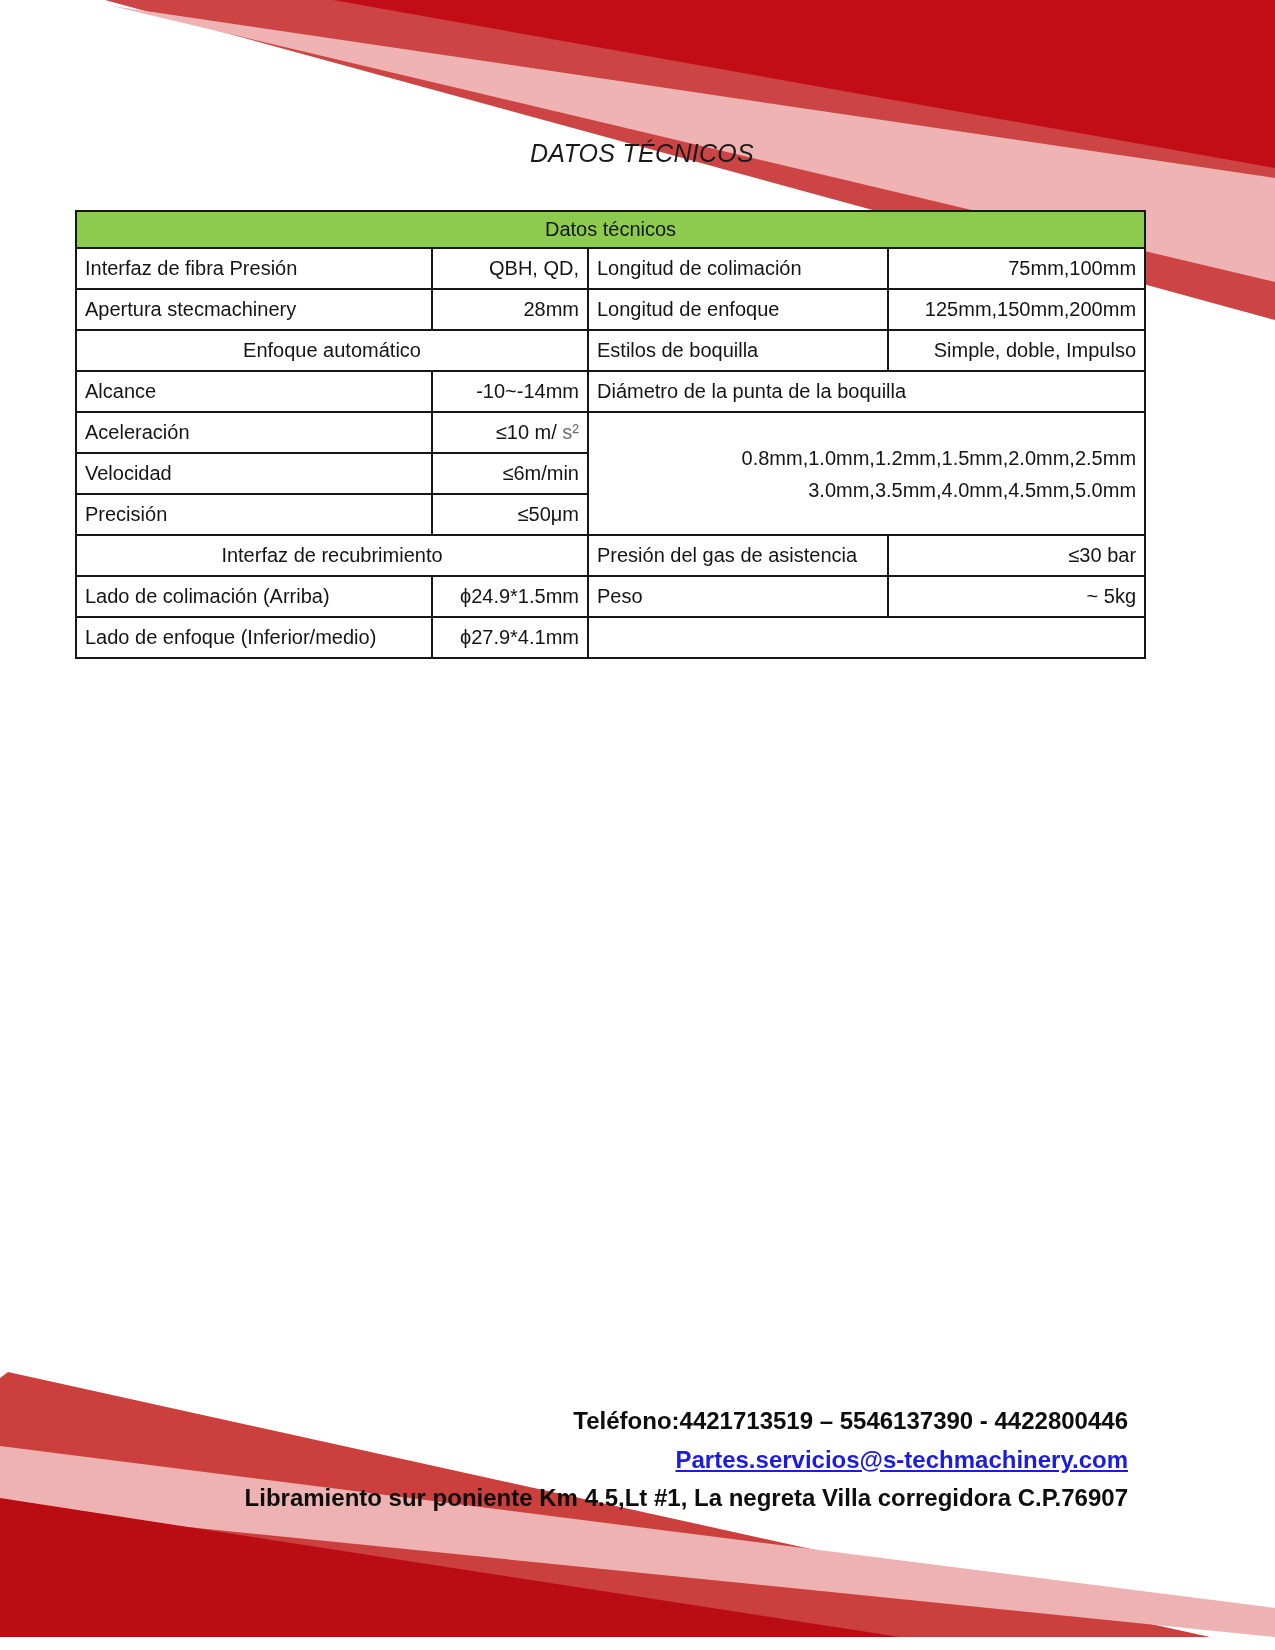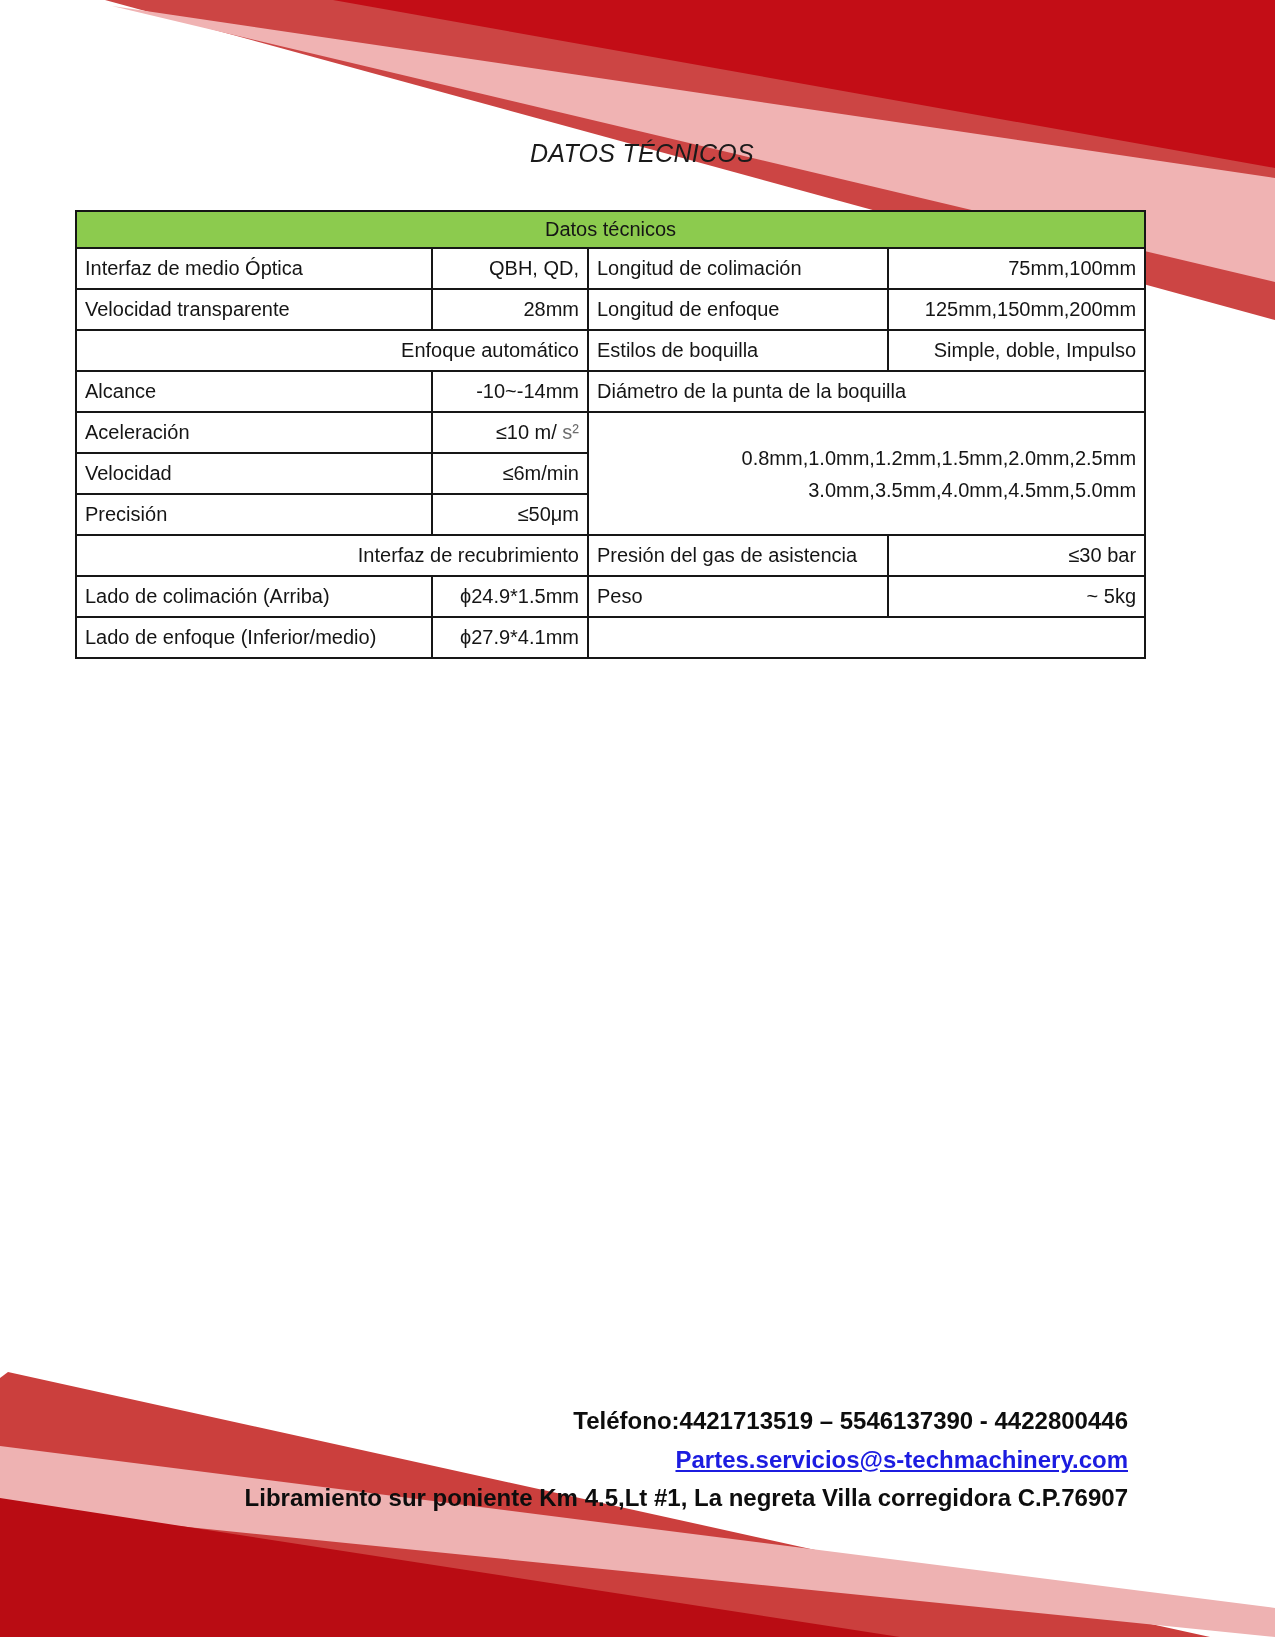--- a/index.html
+++ b/index.html
@@ -45,21 +45,21 @@
   table.specs td{
     border:2px solid #161616;
     background:#ffffff;
     height:39px;
     padding:0 8px;
     overflow:hidden;white-space:nowrap;
     vertical-align:middle;
   }
   table.specs tr.hdr td{height:35px;background:var(--green-header);text-align:center;font-size:20px;}
   td.lg{background:var(--green-light);}
-  td.center{text-align:right;}
+  td.center{text-align:center;}
   td.val-r{text-align:right;padding-right:4px;}
   td.val-l{text-align:right;padding-left:12px;}
   td.lab{padding-left:8px;}
   td.lab3{padding-left:9px;margin-top:24px;}
   td.diam-values{text-align:right;padding-right:58px;line-height:32px;margin-top:26px;}
   td.empty{border:none;background:transparent;}
   .sup-grey{color:var(--grey-sup);text-align:center;}
   
   .footer{
     position:absolute;top:1402px;right:147px;z-index:6;
@@ -85,27 +85,27 @@
     <col style="width:356px">
       <col style="width:156px">
       <col style="width:300px">
       <col style="width:257px">
   </colgroup>
   <tbody>
       <tr class="hdr">
     <td colspan="4">Datos técnicos</td>
   </tr>
   <tr>
-    <td class="lg lab">Interfaz de medio Óptica</td>
+    <td class="lg lab">Interfaz de fibra Presión</td>
     <td class="val-r">QBH, QD,</td>
     <td class="lg lab3">Longitud de colimación</td>
     <td class="val-l">75mm,100mm</td>
   </tr>
   <tr>
-    <td class="lg lab">Velocidad transparente</td>
+    <td class="lg lab">Apertura stecmachinery</td>
     <td class="val-r">28mm</td>
     <td class="lg lab3">Longitud de enfoque</td>
     <td class="val-l">125mm,150mm,200mm</td>
   </tr>
   <tr>
     <td colspan="2" class="lg center">Enfoque automático</td>
     <td class="lg lab3">Estilos de boquilla</td>
     <td class="val-l">Simple, doble, Impulso</td>
   </tr>
   <tr>

